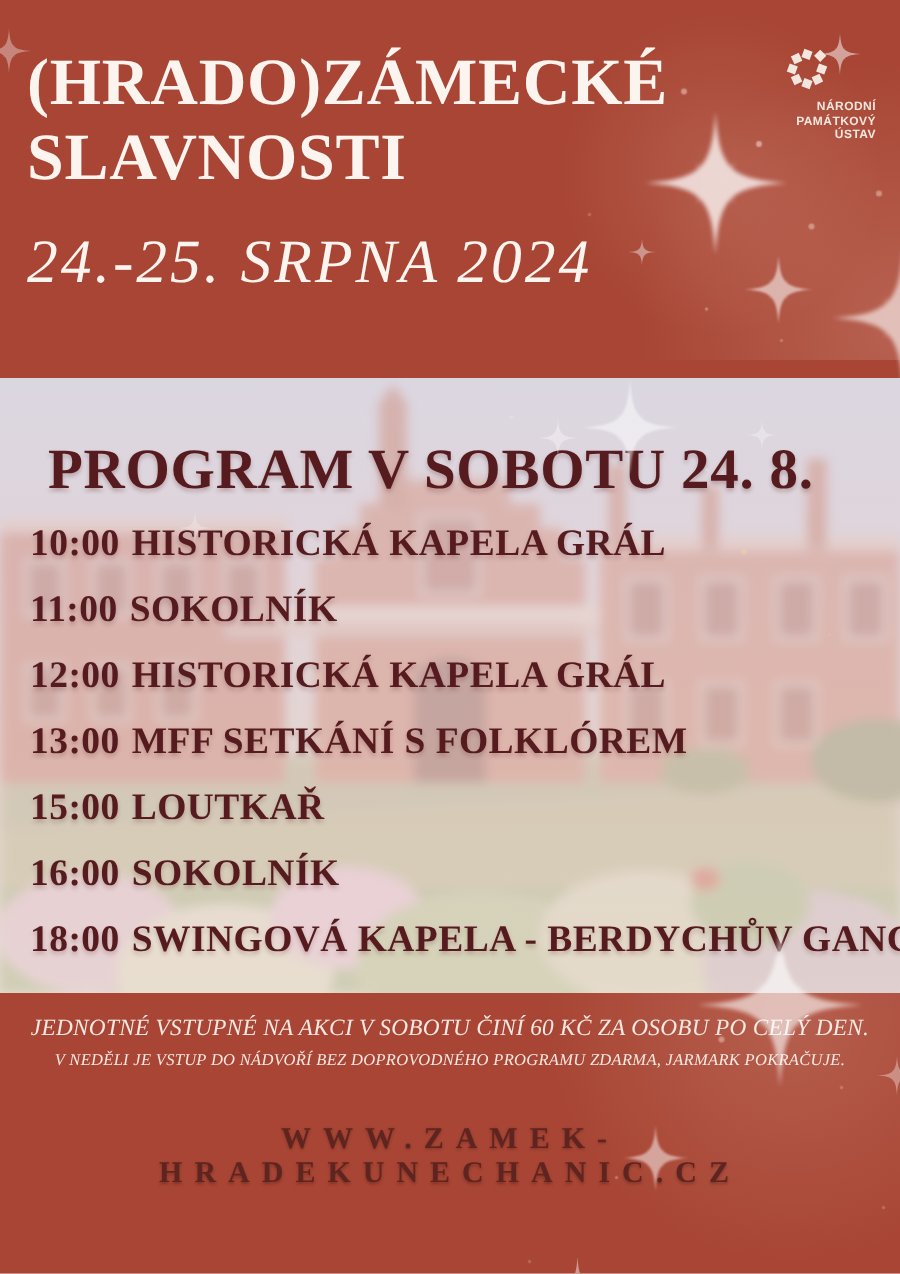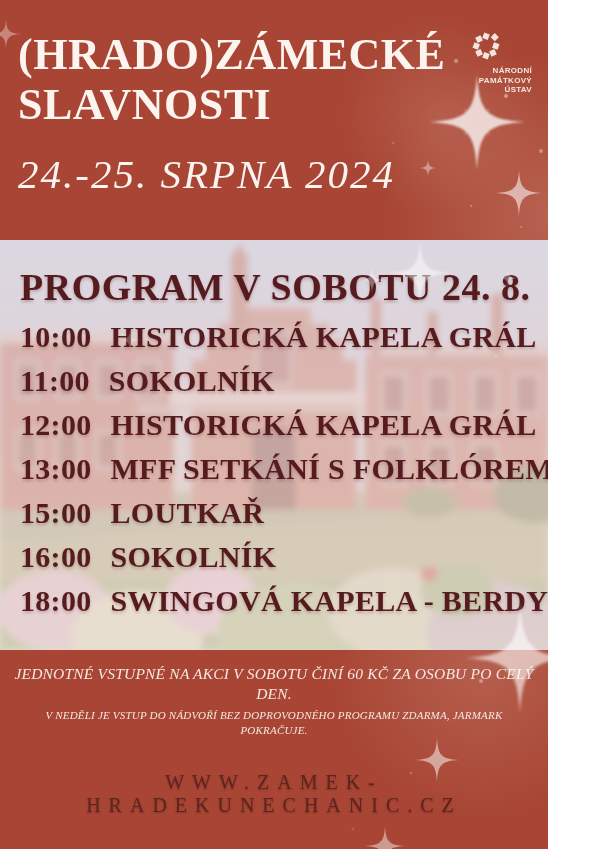--- a/index.html
+++ b/index.html
@@ -1,17 +1,17 @@
 <!DOCTYPE html>
 <html><head>
 <meta charset="utf-8">
 <style>
   html,body{margin:0;padding:0;background:#ffffff;}
   .poster{
-    position:relative;width:548px;height:849px;overflow:hidden;
+    position:relative;width:600px;height:849px;overflow:hidden;
     font-family:"Liberation Serif","DejaVu Serif",serif;
     background:#a84534;
   }
   
   .header{
     position:relative;width:100%;height:240px;box-sizing:border-box;
     padding:0 18px;
     background:
       radial-gradient(circle at 80% 48%, rgba(255,228,212,0.14), rgba(255,228,212,0) 22%),
       radial-gradient(circle at 100% 90%, rgba(255,228,212,0.18), rgba(255,228,212,0) 28%),
@@ -39,49 +39,49 @@
   }
   
   .program{
     position:relative;width:100%;height:410px;box-sizing:border-box;
     padding:0 20px;
     background:linear-gradient(180deg,#dbd7e1 0%,#e0d4da 30%,#e4d5d3 60%,#e6ddd2 100%);
   }
   .castle-bg{position:absolute;inset:0;pointer-events:none;}
   .castle-bg svg{display:block;width:100%;height:100%;}
   .program-heading{
-    position:relative;margin:0;padding-top:26px;
+    position:relative;margin:12px;padding-top:40px;
     color:#561b1e;font-size:38px;line-height:1.15;font-weight:700;letter-spacing:0.5px;
     text-shadow:0 2px 3px rgba(86,27,30,0.28);
     white-space:nowrap;
   }
   .program-list{
     position:relative;list-style:none;margin:14px 0 0 0;padding:0;
   }
   .program-item{
-    display:flex;gap:19px;white-space:nowrap;margin-bottom:18px;
-    color:#561b1e;font-size:30px;line-height:26px;font-weight:700;letter-spacing:0.3px;
+    display:flex;gap:8px;white-space:nowrap;margin-bottom:18px;
+    color:#561b1e;font-size:25px;line-height:26px;font-weight:700;letter-spacing:0.3px;
     text-shadow:0 2px 3px rgba(86,27,30,0.25);
   }
   
   .footer{
     position:relative;width:100%;height:199px;box-sizing:border-box;
     background:
       radial-gradient(circle at 88% 8%, rgba(255,228,212,0.16), rgba(255,228,212,0) 30%),
       #a84534;
   }
   .notes{padding-top:14px;text-align:center;}
   .notes p{
     margin:0 14px 4px 14px;
     color:#f5e8e2;font-style:italic;font-size:15.5px;line-height:1.3;letter-spacing:0.2px;
   }
   .notes p:nth-of-type(2){font-size:11px;}
   .website{
     margin-top:34px;text-align:center;
-    color:#5e2420;font-size:20px;font-weight:400;letter-spacing:8px;
+    color:#5e2420;font-size:20px;font-weight:700;letter-spacing:8px;
     text-shadow:0 1px 2px rgba(40,5,5,0.3);
     cursor:pointer;
   }
   
   .sparkle{position:absolute;pointer-events:none;}
   .dots{position:absolute;left:0;top:0;width:2px;height:2px;border-radius:50%;pointer-events:none;background:transparent;}
   .dots-header{box-shadow:
     455px 60px 1px 1px rgba(255,240,230,.45), 505px 95px 1px 1px rgba(255,240,230,.5),
     540px 150px 1px 1px rgba(255,240,230,.4), 470px 205px 1px 0 rgba(255,240,230,.45),
     585px 128px 1px 1px rgba(255,240,230,.4), 520px 226px 1px 0 rgba(255,240,230,.35),

